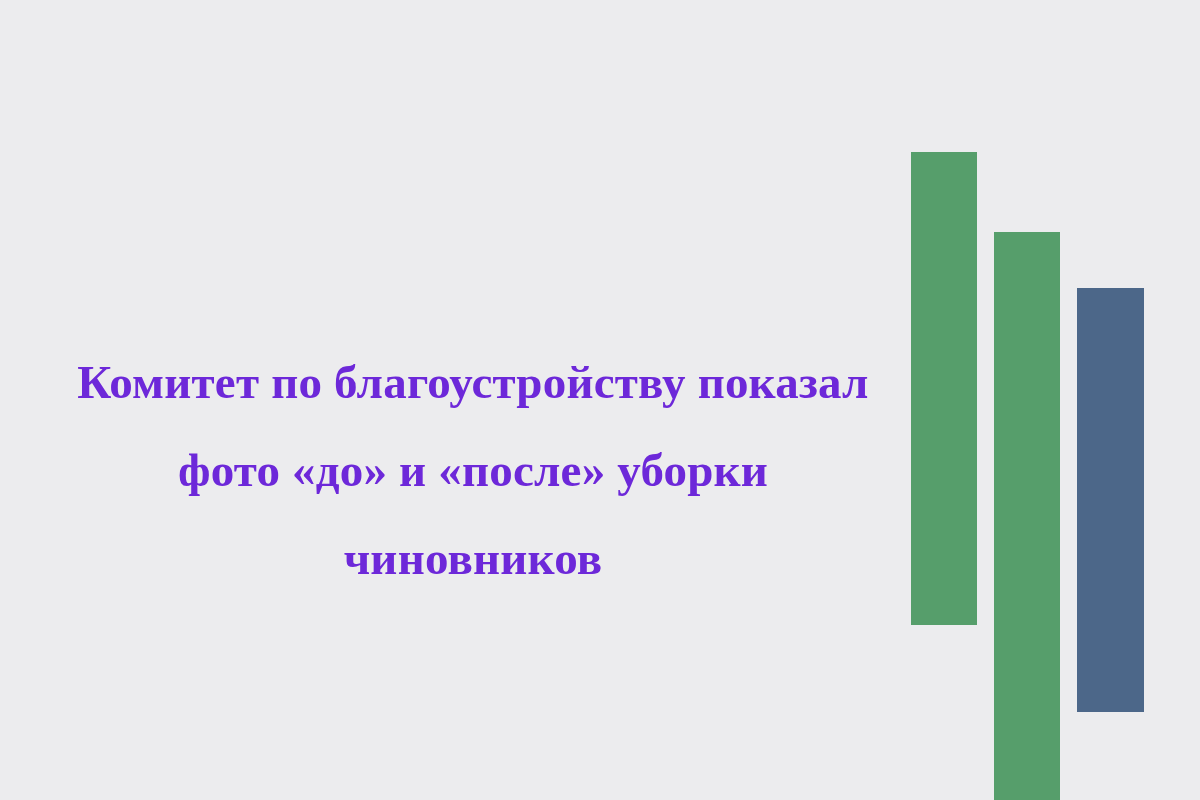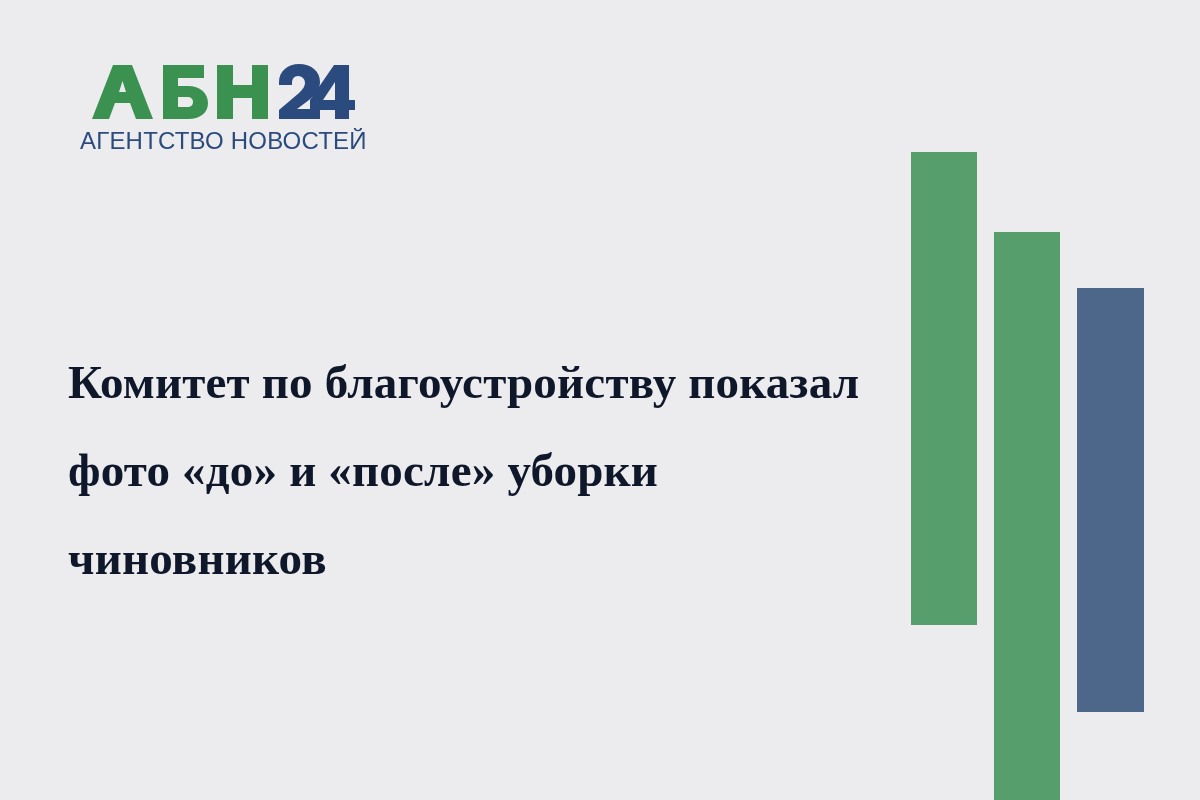--- a/index.html
+++ b/index.html
@@ -98,43 +98,16 @@
 <body style="background: rgb(236, 236, 238);">
 
 <div id="card" style="background: rgb(236, 236, 238);">
 
   <div class="bars-group">
     <span class="bar" id="bar-1" style="left: 911px; top: 152px; width: 66px; height: 473px; background: rgb(86, 158, 107);"></span>
     <span class="bar" id="bar-2" style="left: 994px; top: 232px; width: 66px; height: 568px; background: rgb(86, 158, 107);"></span>
     <span class="bar" id="bar-3" style="left: 1077px; top: 288px; width: 67px; height: 424px; background: rgb(76, 103, 137);"></span>
   </div>
 
-  <div id="logo">
-    <svg id="logo-mark" viewBox="0 0 275 60" xmlns="http://www.w3.org/2000/svg" aria-hidden="true">
 
-      <path d="M12 57 L33 3 L52 3 L73 57 L56 57 L50 41 L35 41 L29 57 Z
-               M39 30 L46 30 L42.5 19 Z" fill="#3a9150"></path>
-
-      <path d="M83 3 L124 3 L124 16 L98 16 L98 24 L108 24
-               C120 24 128 31 128 41 C128 51 120 57 108 57 L83 57 Z
-               M98 35 L98 45 L107 45 C111 45 113 43 113 40
-               C113 37 111 35 107 35 Z" fill="#3a9150"></path>
-
-      <path d="M137 3 L153 3 L153 23 L172 23 L172 3 L188 3 L188 57
-               L172 57 L172 36 L153 36 L153 57 L137 57 Z" fill="#3a9150"></path>
-
-      <path d="M199 20 C199 9 208 2 219 2 C231 2 240 9 240 20
-               C240 27 236 32 229 38 L217 47 L240 47 L240 57 L199 57 L199 48
-               L219 31 C223 27 225 24 225 21 C225 17 222 14 218 14
-               C214 14 212 17 212 21 L212 23 L199 23 Z" fill="#2b4b7e"></path>
-
-      <path d="M268 3 L254 3 L230 38 L230 48 L255 48 L255 57 L269 57 L269 48
-               L275 48 L275 38 L269 38 L269 3 Z
-               M255 38 L243 38 L255 20 Z" fill="#2b4b7e"></path>
-    </svg>
-    <svg id="logo-tagline" viewBox="0 0 285 26" xmlns="http://www.w3.org/2000/svg">
-      <text x="0" y="21" font-family="Liberation Sans, sans-serif" font-size="24" font-weight="400" letter-spacing="0.2" fill="#2b4b7e">АГЕНТСТВО НОВОСТЕЙ</text>
-    </svg>
-  </div>
-
-  <h1 id="headline" style="color: #0f172a;">Комитет по благоустройству показал фото «до» и «после» уборки чиновников</h1>
+  <h1 id="headline" style="color: #6d28d9; text-align: center;">Комитет по благоустройству показал фото «до» и «после» уборки чиновников</h1>
 
 </div>
 
 </body></html>

